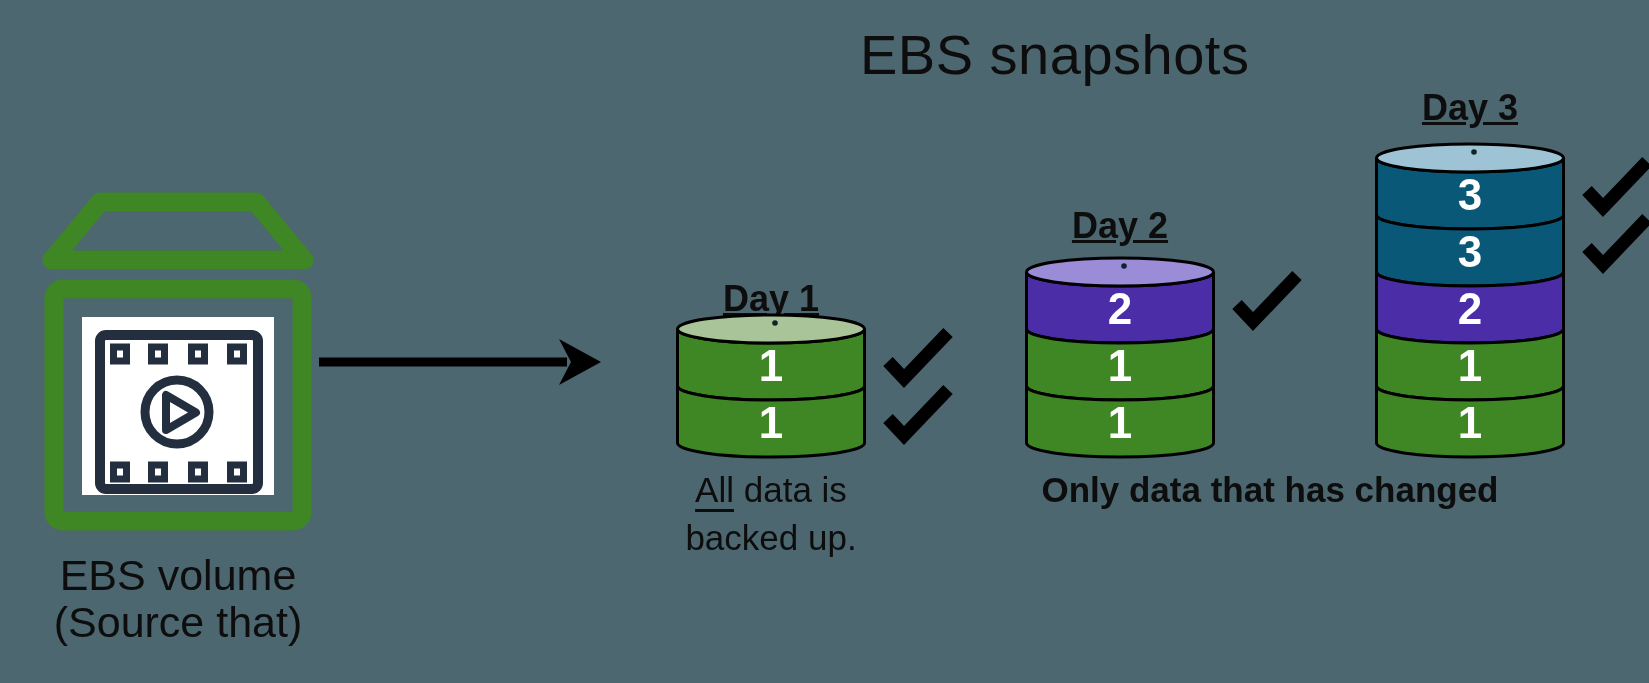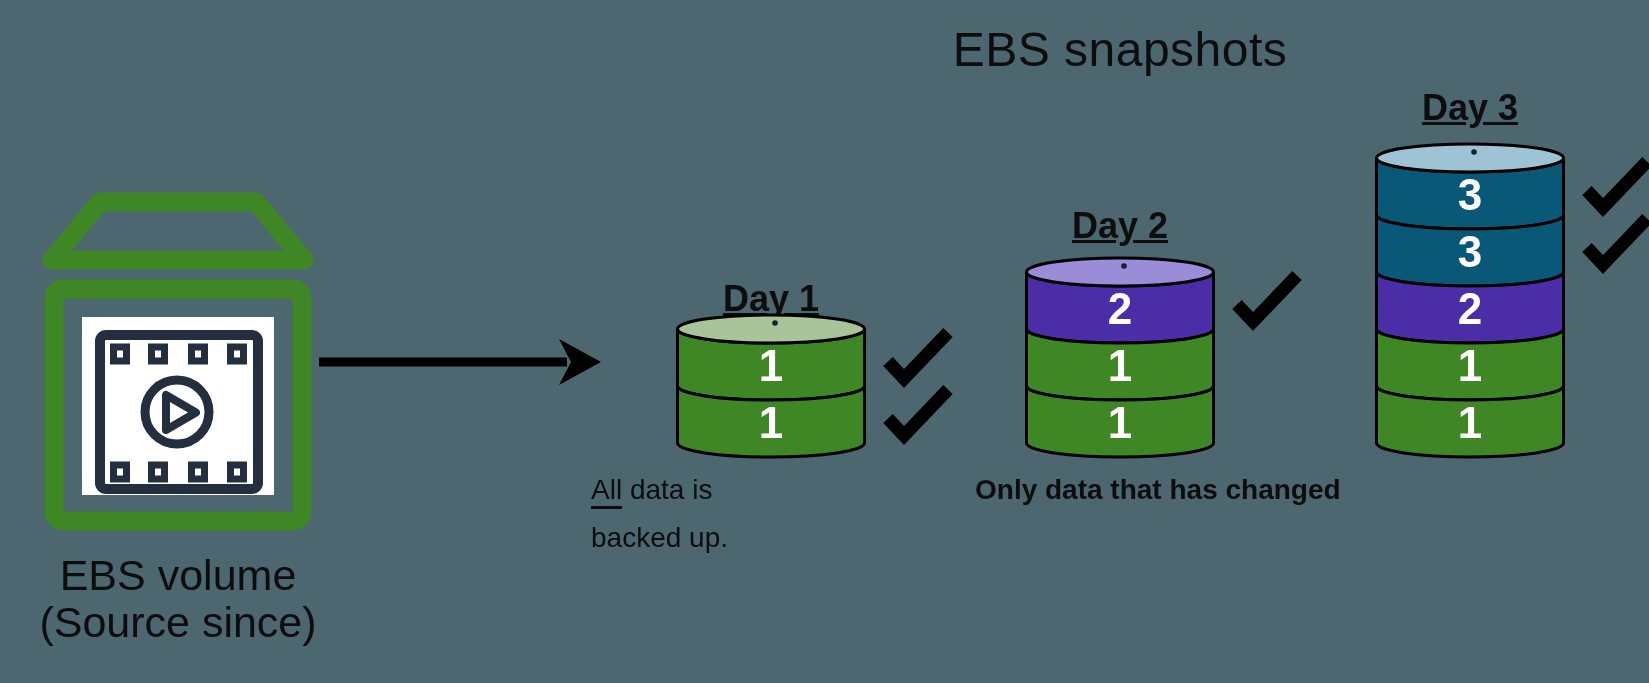--- a/index.html
+++ b/index.html
@@ -3,28 +3,28 @@
 <meta charset="utf-8">
 <style>
   html,body{margin:0;padding:0;background:#4c6770;}
   #canvas{
     position:relative;width:1649px;height:683px;overflow:hidden;
     background:#4c6770;color:#0d0d0d;
     font-family:"Liberation Sans",sans-serif;
   }
   .abs{position:absolute;}
   #diagram-title{
-    left:860px;top:22px;width:520px;text-align:center;
-    font-size:48px;font-weight:400;letter-spacing:0.5px;
+    left:860px;top:22px;width:520px;
+    font-size:56px;font-weight:400;letter-spacing:0.5px;
   }
   .day-label{
     position:absolute;width:240px;text-align:center;
     font-size:36px;font-weight:700;text-decoration:underline;
   }
-  .caption{position:absolute;text-align:left;font-size:28px;line-height:48px;}
+  .caption{position:absolute;text-align:center;font-size:35px;line-height:48px;}
   #caption-day1{left:591px;top:466px;width:360px;}
   #caption-incremental{left:975px;top:466px;width:590px;font-weight:bold;}
   .u{text-decoration:underline;text-decoration-thickness:3px;text-underline-offset:7px;}
   #src-label{
     left:0px;top:552px;width:356px;text-align:center;
     font-size:43px;line-height:47px;
   }
   svg{display:block;}
   .cyl-num{font-family:"Liberation Sans",sans-serif;font-size:44px;font-weight:700;fill:#ffffff;}
 </style>
@@ -47,21 +47,21 @@
       <rect x="113.5" y="275" width="13" height="14" stroke-width="7"></rect>
       <rect x="153.5" y="275" width="13" height="14" stroke-width="7"></rect>
       <rect x="192.5" y="275" width="13" height="14" stroke-width="7"></rect>
       <circle cx="139" cy="222" r="32" stroke-width="9"></circle>
       <path d="M128 205 L128 240 L158 222.5 Z" stroke-width="8" stroke-linejoin="round"></path>
     </g>
   </svg>
 
   <div id="src-label" class="abs">
     <span>EBS volume</span><br>
-    <span>(Source since)</span>
+    <span>(Source that)</span>
   </div>
 
   <svg class="abs" style="left:315px;top:330px;" width="290" height="64" viewBox="0 0 290 64">
     <line x1="4" y1="32" x2="252" y2="32" stroke="#000000" stroke-width="9"></line>
     <path d="M244 9 L286 32 L244 55 L256 32 Z" fill="#000000"></path>
   </svg>
 
   <div id="diagram-title" class="abs">EBS snapshots</div>
 
   <div id="snapshots">

